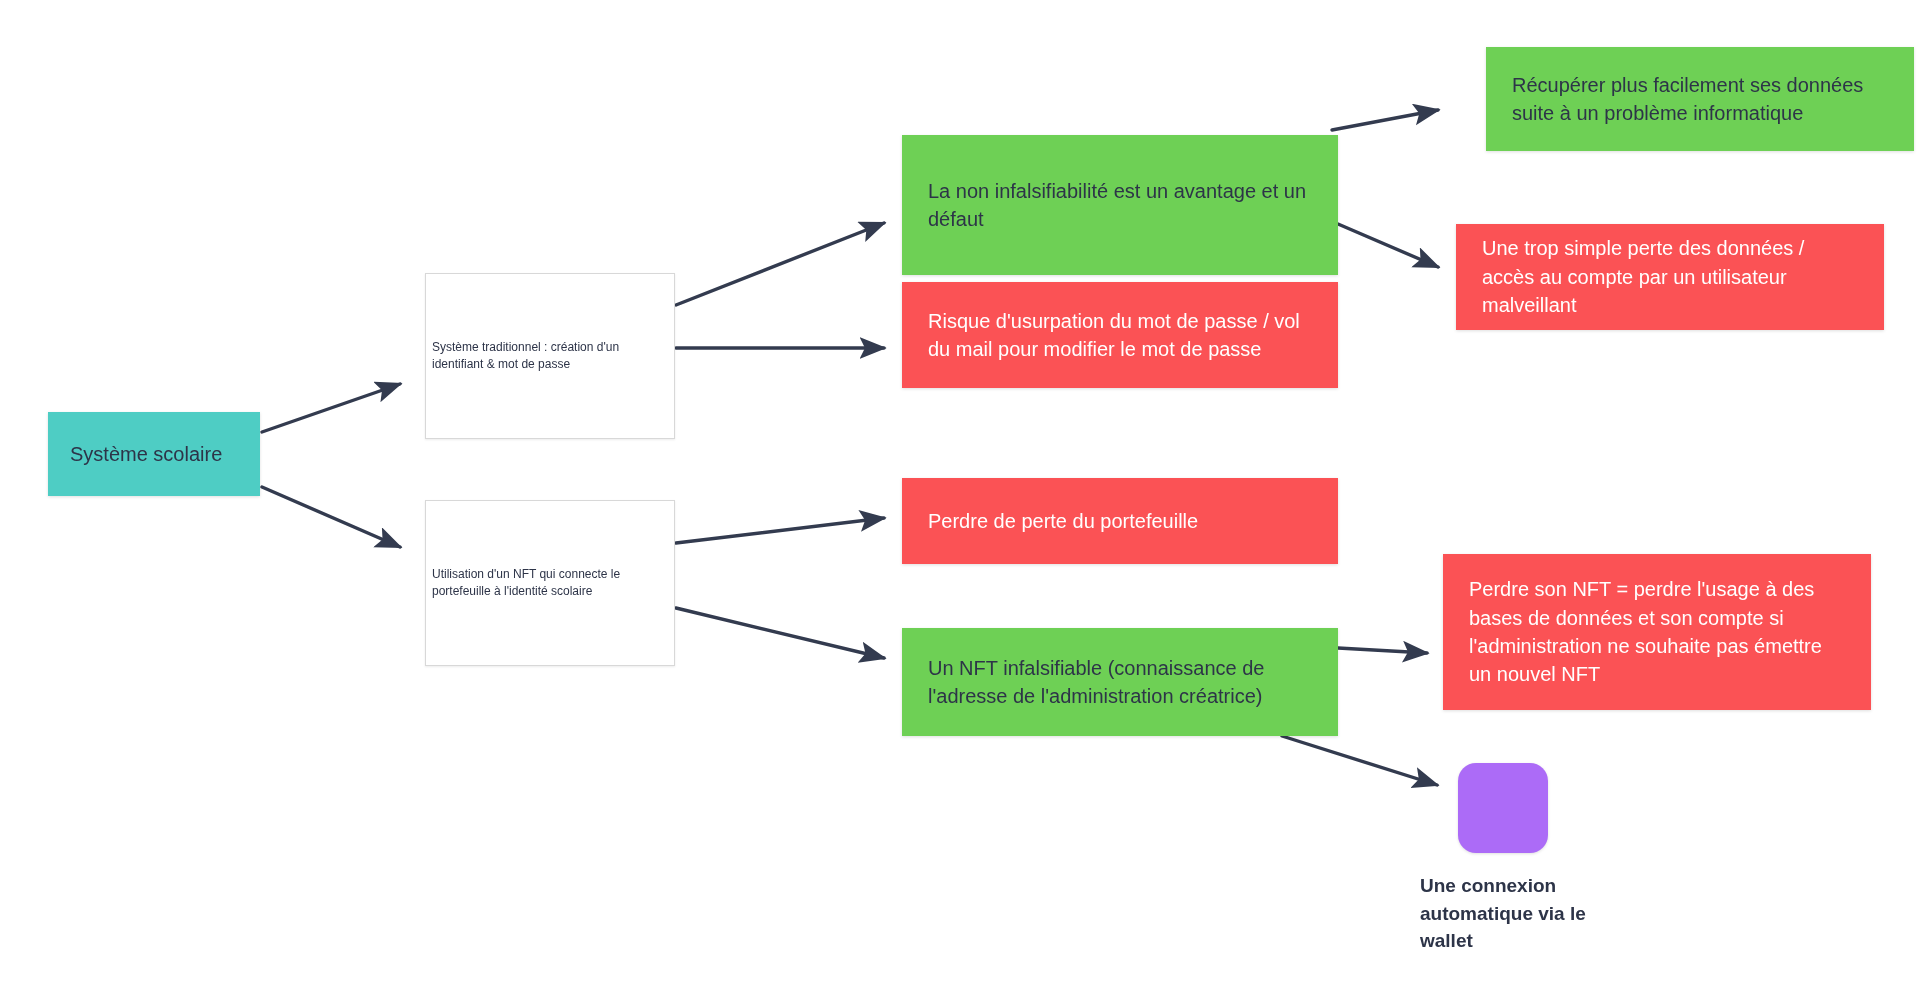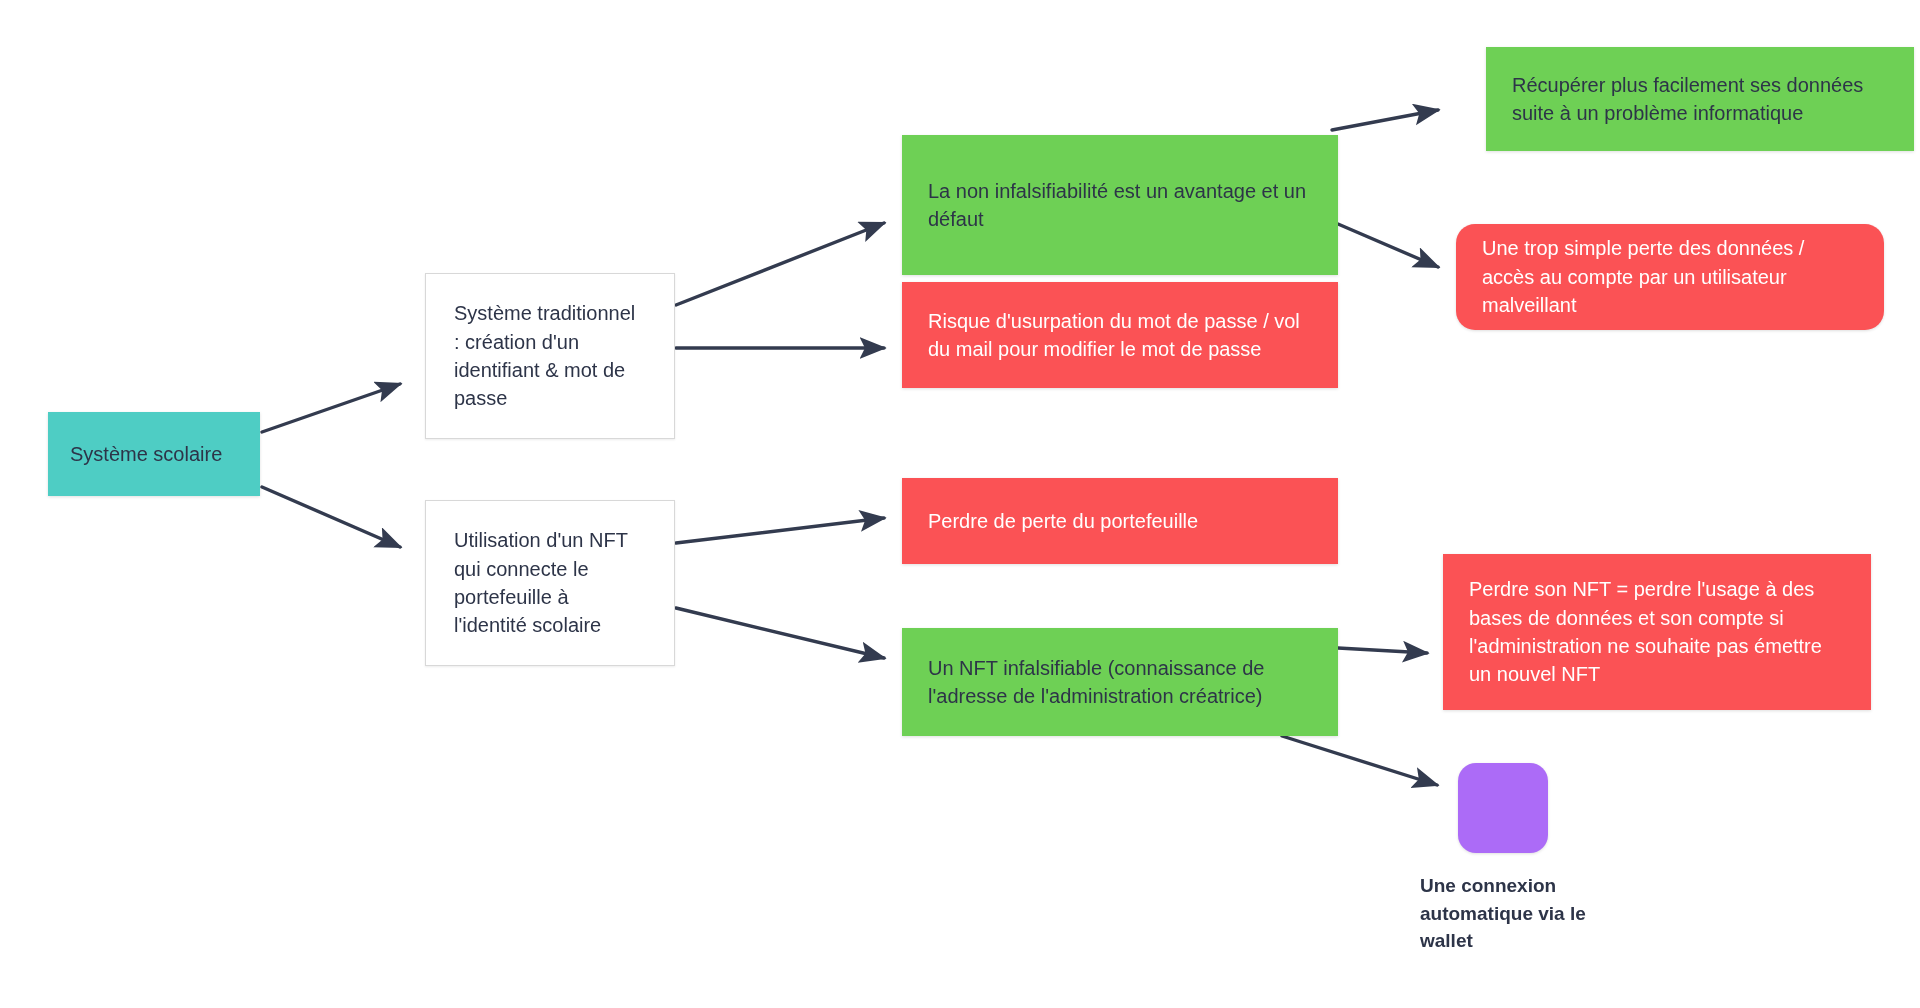--- a/index.html
+++ b/index.html
@@ -44,22 +44,22 @@
   .node-teal {
     background: #4ecdc4;
     color: #2d3448;
     font-size: 20px;
     padding: 12px 22px;
   }
   .node-white {
     background: #ffffff;
     border: 1px solid #d8d8d8;
     color: #2d3448;
-    font-size: 20px;
-    padding: 0 28px;
+    font-size: 12px;
+    padding: 0 6px;
     box-shadow: 0 1px 2px rgba(0,0,0,0.08);
   }
   .node-green {
     background: #6ed055;
     color: #2d3448;
     font-size: 20px;
     padding: 0 26px;
   }
   .node-red {
     background: #fb5255;
@@ -132,21 +132,21 @@
   </div>
 
   <div class="node node-green" style="left:902px; top:628px; width:436px; height:108px;">
     <span class="txt">Un NFT infalsifiable (connaissance de l'adresse de l'administration créatrice)</span>
   </div>
 
   <div class="node node-green" style="left:1456px; top:47px; width:428px; height:104px;margin-left:30px;">
     <span class="txt">Récupérer plus facilement ses données suite à un problème informatique</span>
   </div>
 
-  <div class="node node-red" style="left:1456px; top:224px; width:428px; height:106px;border-radius:19px;">
+  <div class="node node-red" style="left:1456px; top:224px; width:428px; height:106px;">
     <span class="txt">Une trop simple perte des données / accès au compte par un utilisateur malveillant</span>
   </div>
 
   <div class="node node-red" style="left:1443px; top:554px; width:428px; height:156px;">
     <span class="txt">Perdre son NFT = perdre l'usage à des bases de données et son compte si l'administration ne souhaite pas émettre un nouvel NFT</span>
   </div>
 
   <div class="node-purple" style="left:1458px; top:763px; width:90px; height:90px;"></div>
 
   <div class="wallet-caption" style="left:1420px; top:872px; width:168px;">Une connexion automatique via le wallet</div>

